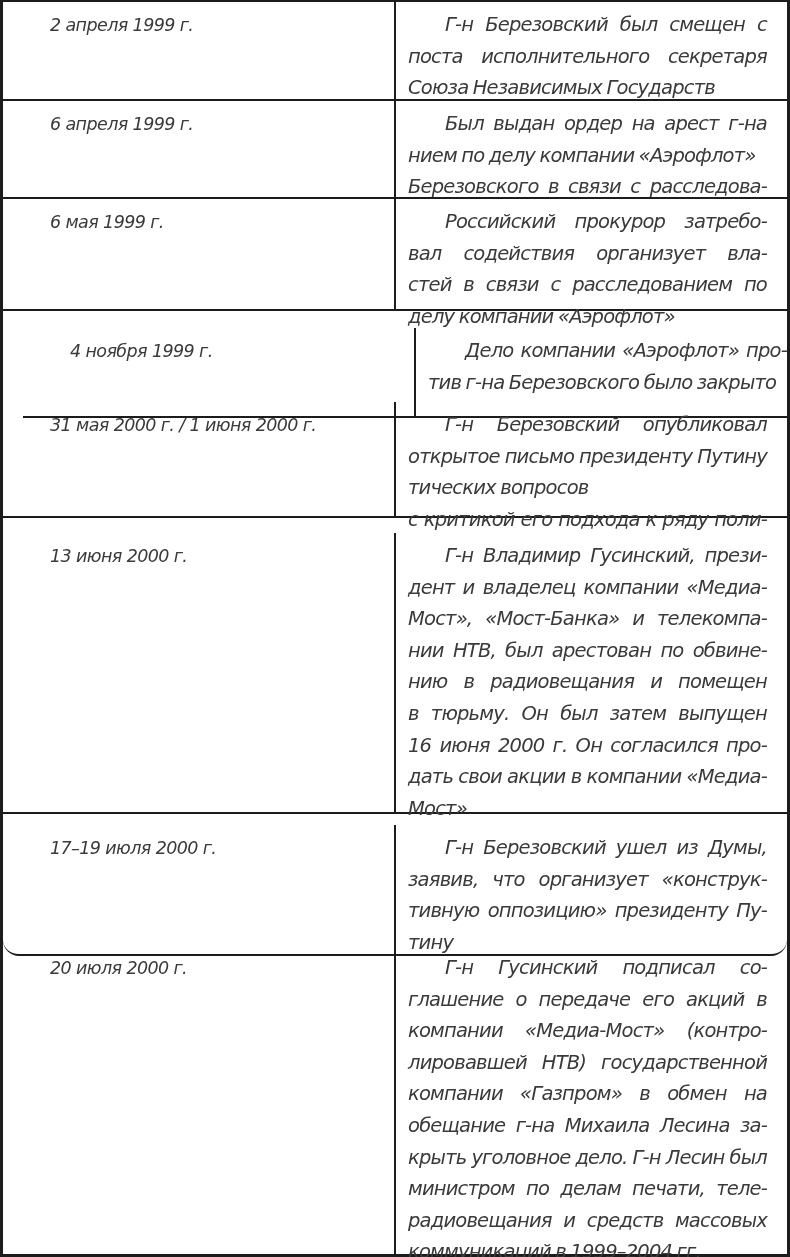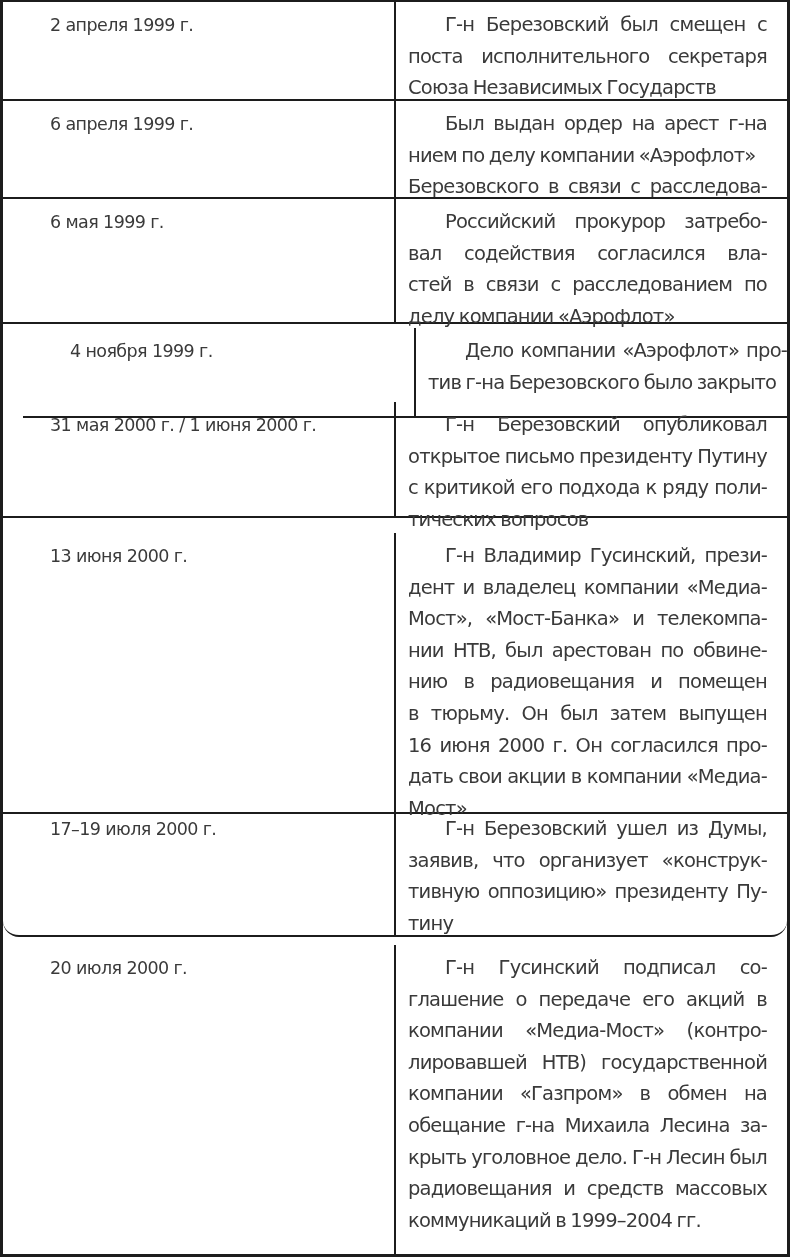--- a/index.html
+++ b/index.html
@@ -10,20 +10,21 @@
     box-sizing: border-box;
     border: 3px solid #1c1c1c;
     border-top-width: 2px;
     font-family: "DejaVu Sans", sans-serif;
     color: #3a3a3a;
   }
   .row {
     position: absolute; left: 0; width: 784px;
     box-sizing: border-box;
     border-bottom: 2px solid #1c1c1c;
+    font-style: italic;
   }
   .row:last-child { border-bottom: none; }
   .cell-date {
     position: absolute; left: 0; top: 0; bottom: 0;
     width: 393px;
     box-sizing: border-box;
     border-right: 2px solid #1c1c1c;
     padding: 8px 0 0 47px;
     font-size: 17.5px;
     line-height: 30px;
@@ -60,81 +61,82 @@
 
   <div class="row" style="top:99px;height:98px;">
     <div class="cell-date">6 апреля 1999 г.</div>
     <div class="cell-desc">
       <span class="line first">Был выдан ордер на арест г-на</span>
       <span class="line last">нием по делу компании «Аэрофлот»</span>
       <span class="line">Березовского в связи с расследова-</span>
     </div>
   </div>
 
-  <div class="row" style="top:197px;height:125px;">
+  <div class="row" style="top:197px;height:112px;">
     <div class="cell-date">6 мая 1999 г.</div>
     <div class="cell-desc">
       <span class="line first">Российский прокурор затребо-</span>
-      <span class="line">вал содействия согласился вла-</span>
+      <span class="line">вал содействия организует вла-</span>
       <span class="line">стей в связи с расследованием по</span>
       <span class="line last">делу компании «Аэрофлот»</span>
     </div>
   </div>
 
   <div class="row" style="top:326px;height:90px;margin-left:20px;">
     <div class="cell-date">4 ноября 1999 г.</div>
     <div class="cell-desc">
       <span class="line first">Дело компании «Аэрофлот» про-</span>
       <span class="line last">тив г-на Березовского было закрыто</span>
     </div>
   </div>
 
   <div class="row" style="top:400px;height:116px;">
     <div class="cell-date">31 мая 2000 г. / 1 июня 2000 г.</div>
     <div class="cell-desc">
       <span class="line first">Г-н Березовский опубликовал</span>
       <span class="line">открытое письмо президенту Путину</span>
+      <span class="line last">тических вопросов</span>
       <span class="line">с критикой его подхода к ряду поли-</span>
-      <span class="line last">тических вопросов</span>
     </div>
   </div>
 
   <div class="row" style="top:531px;height:281px;">
     <div class="cell-date">13 июня 2000 г.</div>
     <div class="cell-desc">
       <span class="line first">Г-н Владимир Гусинский, прези-</span>
       <span class="line">дент и владелец компании «Медиа-</span>
       <span class="line">Мост», «Мост-Банка» и телекомпа-</span>
       <span class="line">нии НТВ, был арестован по обвине-</span>
       <span class="line">нию в радиовещания и помещен</span>
       <span class="line">в тюрьму. Он был затем выпущен</span>
       <span class="line">16 июня 2000 г. Он согласился про-</span>
       <span class="line">дать свои акции в компании «Медиа-</span>
       <span class="line last">Мост»</span>
     </div>
   </div>
 
-  <div class="row" style="top:804px;height:131px;border-radius:16px;">
+  <div class="row" style="top:823px;height:131px;border-radius:16px;">
     <div class="cell-date">17–19 июля 2000 г.</div>
     <div class="cell-desc">
       <span class="line first">Г-н Березовский ушел из Думы,</span>
       <span class="line">заявив, что организует «конструк-</span>
       <span class="line">тивную оппозицию» президенту Пу-</span>
       <span class="line last">тину</span>
     </div>
   </div>
 
   <div class="row" style="top:943px;height:309px;">
     <div class="cell-date">20 июля 2000 г.</div>
     <div class="cell-desc">
       <span class="line first">Г-н Гусинский подписал со-</span>
       <span class="line">глашение о передаче его акций в</span>
       <span class="line">компании «Медиа-Мост» (контро-</span>
       <span class="line">лировавшей НТВ) государственной</span>
       <span class="line">компании «Газпром» в обмен на</span>
       <span class="line">обещание г-на Михаила Лесина за-</span>
       <span class="line">крыть уголовное дело. Г-н Лесин был</span>
+      <span class="line">министром по делам печати, теле-</span>
       <span class="line">радиовещания и средств массовых</span>
       <span class="line last">коммуникаций в 1999–2004 гг.</span>
     </div>
   </div>
 
 </div>
 
 </body></html>

